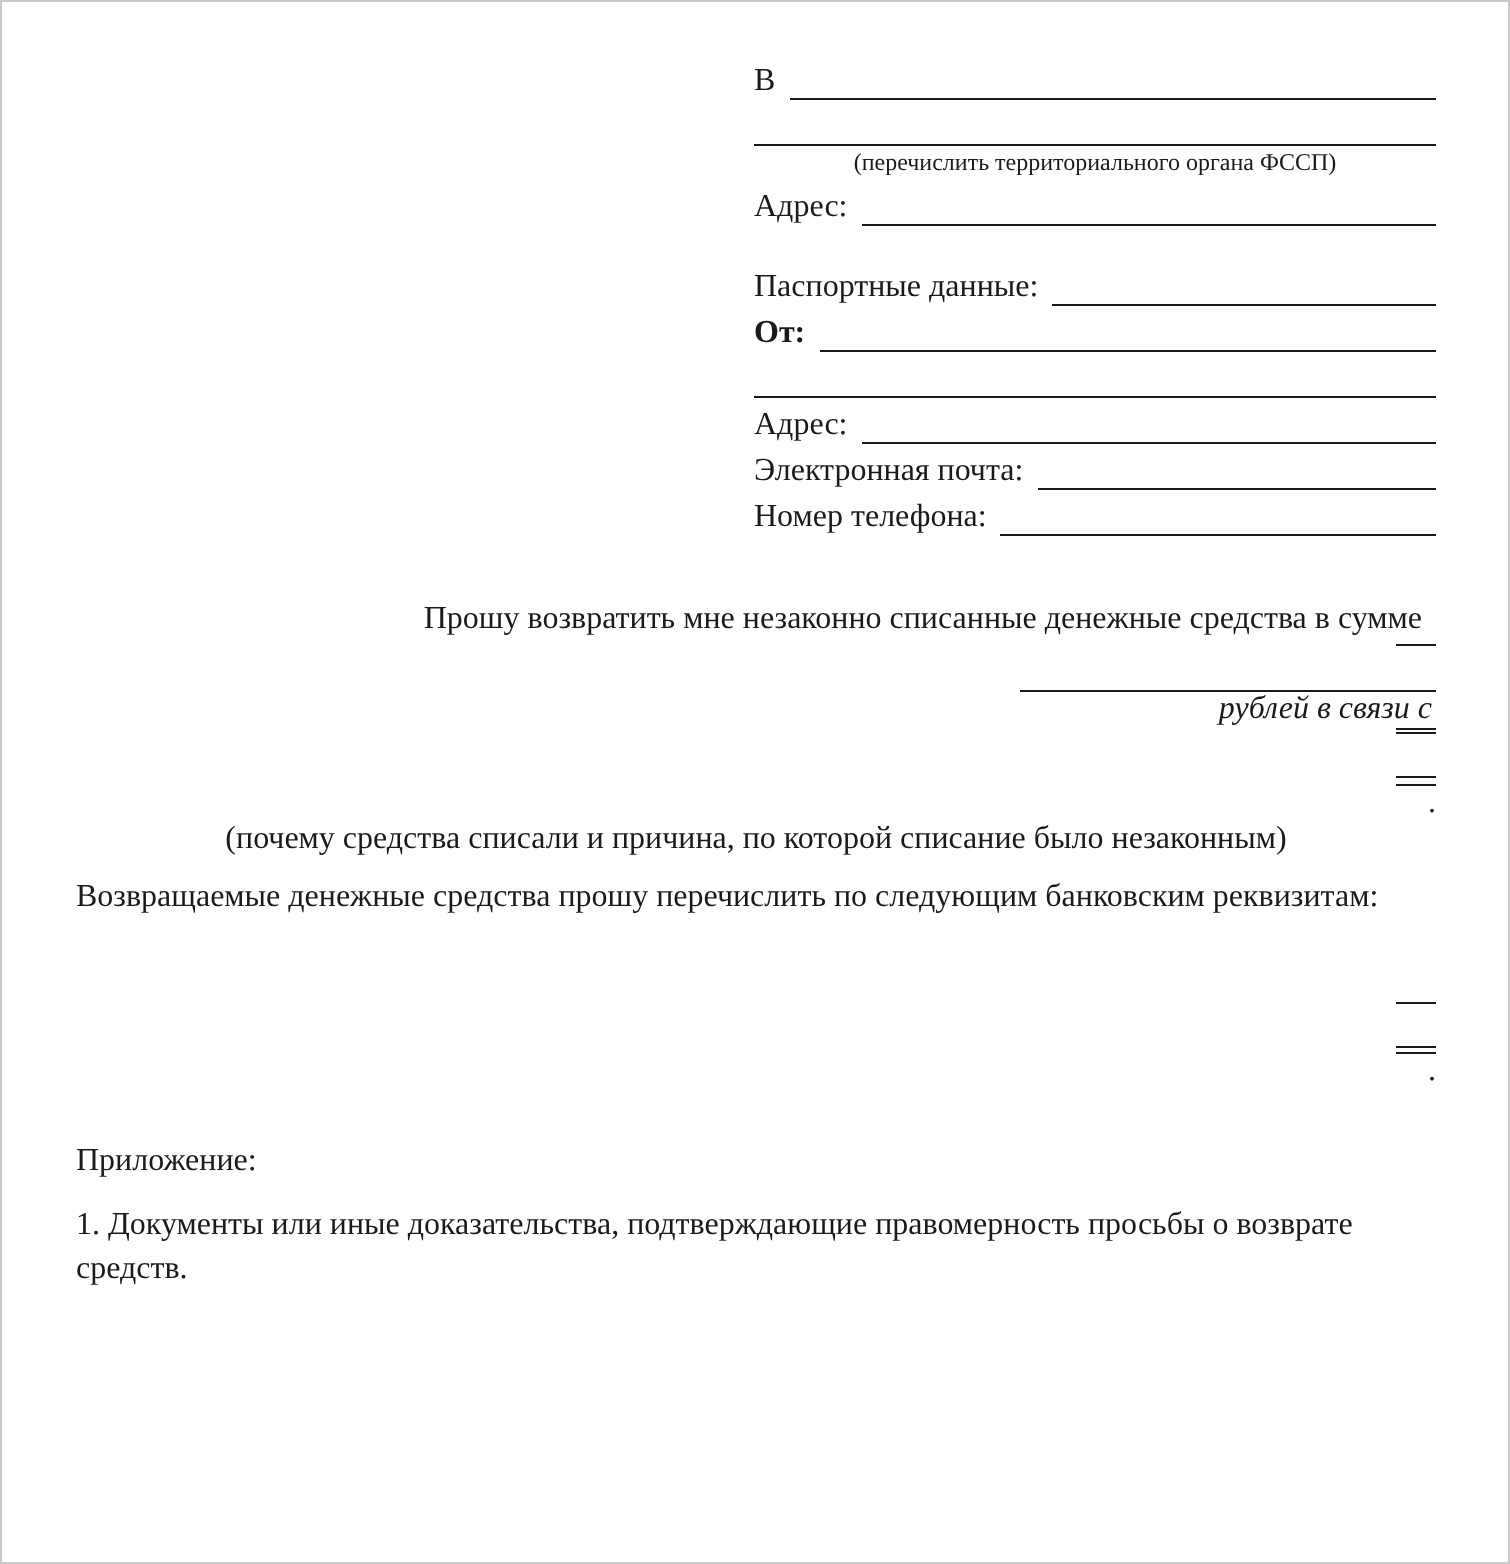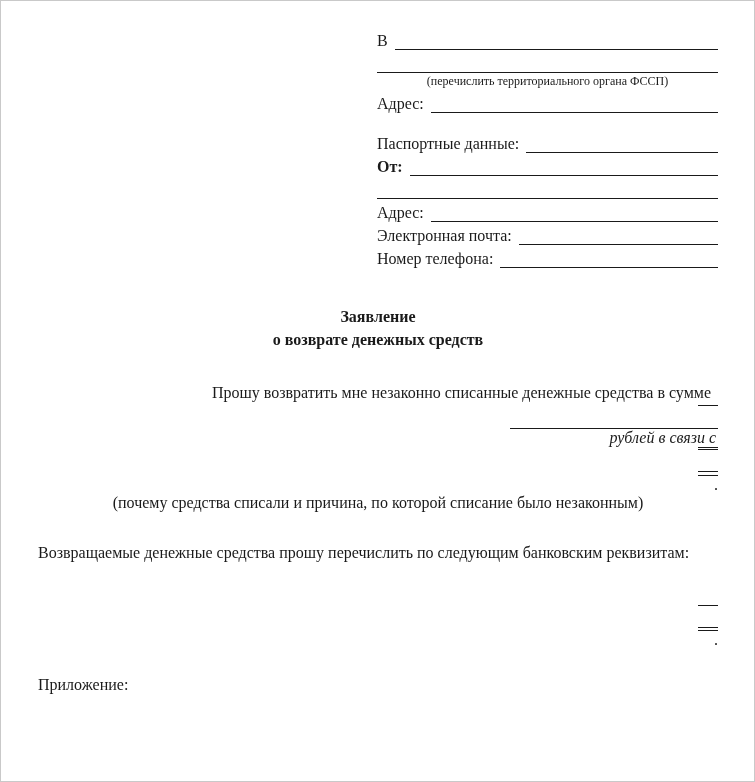--- a/index.html
+++ b/index.html
@@ -64,21 +64,21 @@
     flex-direction: column;
   }
   .pline .txt { white-space: nowrap; line-height: 1.15; }
   .pline .txt.lead { margin-right: 7px; }
   .p-caption {
     font-size: 16px;
     text-align: center;
     line-height: 17px;
     height: 18px;
   }
-  .para2-text { margin-top: 30px; line-height: 22.5px; }
+  .para2-text { margin-top: 9px; line-height: 22.5px; }
   .gap-row { height: 19px; }
 
   .attachment-heading {
     margin-top: 24px;
     font-weight: normal;
     line-height: 22px;
   }
   .attachment-item {
     margin-top: 10px;
     line-height: 22.5px;
@@ -123,24 +123,20 @@
     <div class="frow">
       <span class="lbl">Электронная почта:</span>
       <span class="blank"></span>
     </div>
     <div class="frow">
       <span class="lbl">Номер телефона:</span>
       <span class="blank"></span>
     </div>
   </div>
 
-  <div class="doc-title">
-    <div>Заявление</div>
-    <div>о возврате денежных средств</div>
-  </div>
 
   <div class="body-sec">
     <div class="pline">
       <span class="txt lead">Прошу возвратить мне незаконно списанные денежные средства в сумме</span>
       <span class="blank"></span>
     </div>
     <div class="pline">
       <span class="blank fixed" style="width:208px"></span>
       <span class="midtxt">рублей в связи с</span>
       <span class="blank"></span>
@@ -169,14 +165,15 @@
         <span class="blank"></span>
       </div>
       <div class="pline">
         <span class="blank"></span>
         <span class="period">.</span>
       </div>
     </div>
   </div>
 
   <div class="attachment-heading">Приложение:</div>
+  <div class="attachment-item">1. Документы или иные доказательства, подтверждающие правомерность просьбы о возврате средств.</div>
 
 </div>
 
 </body></html>

